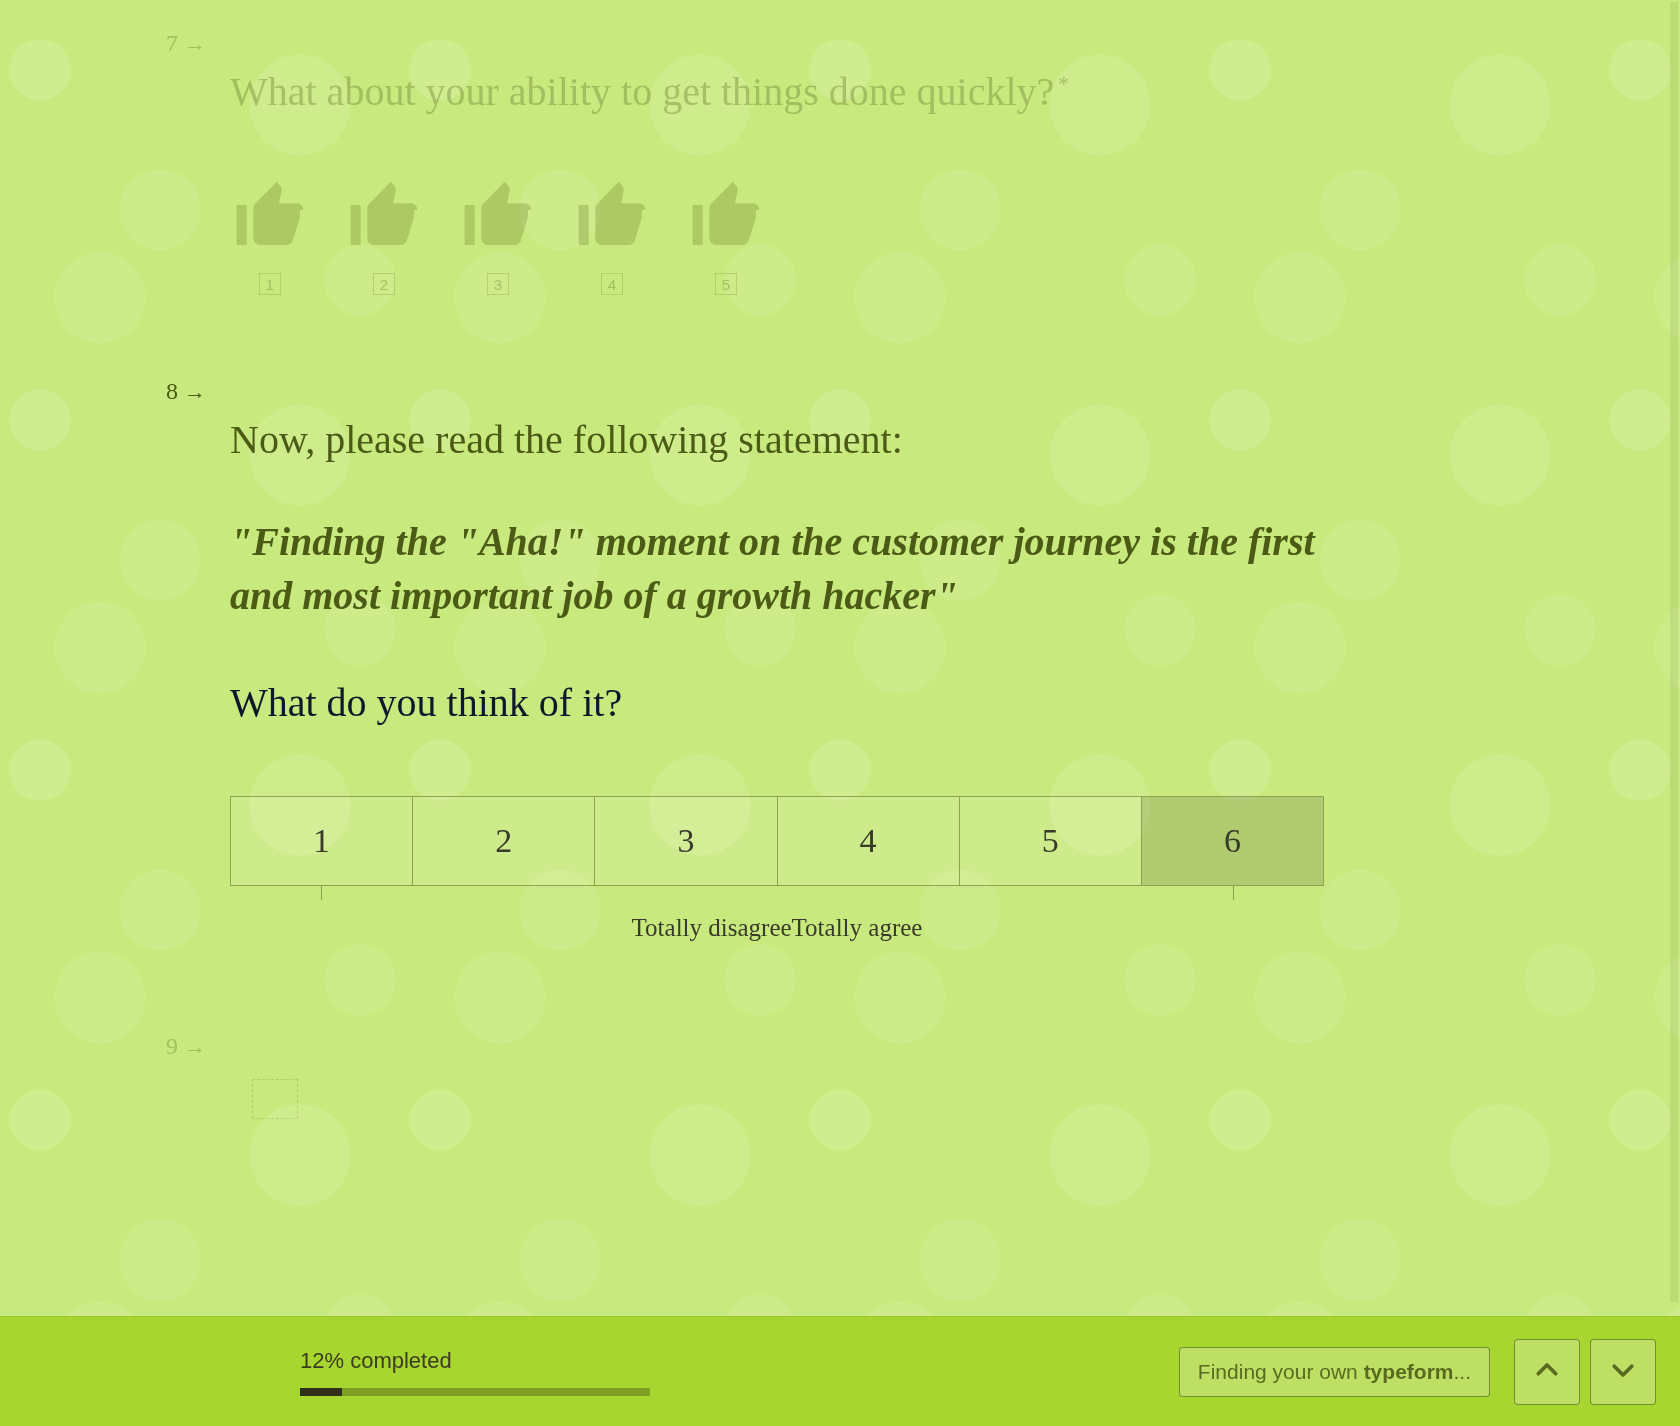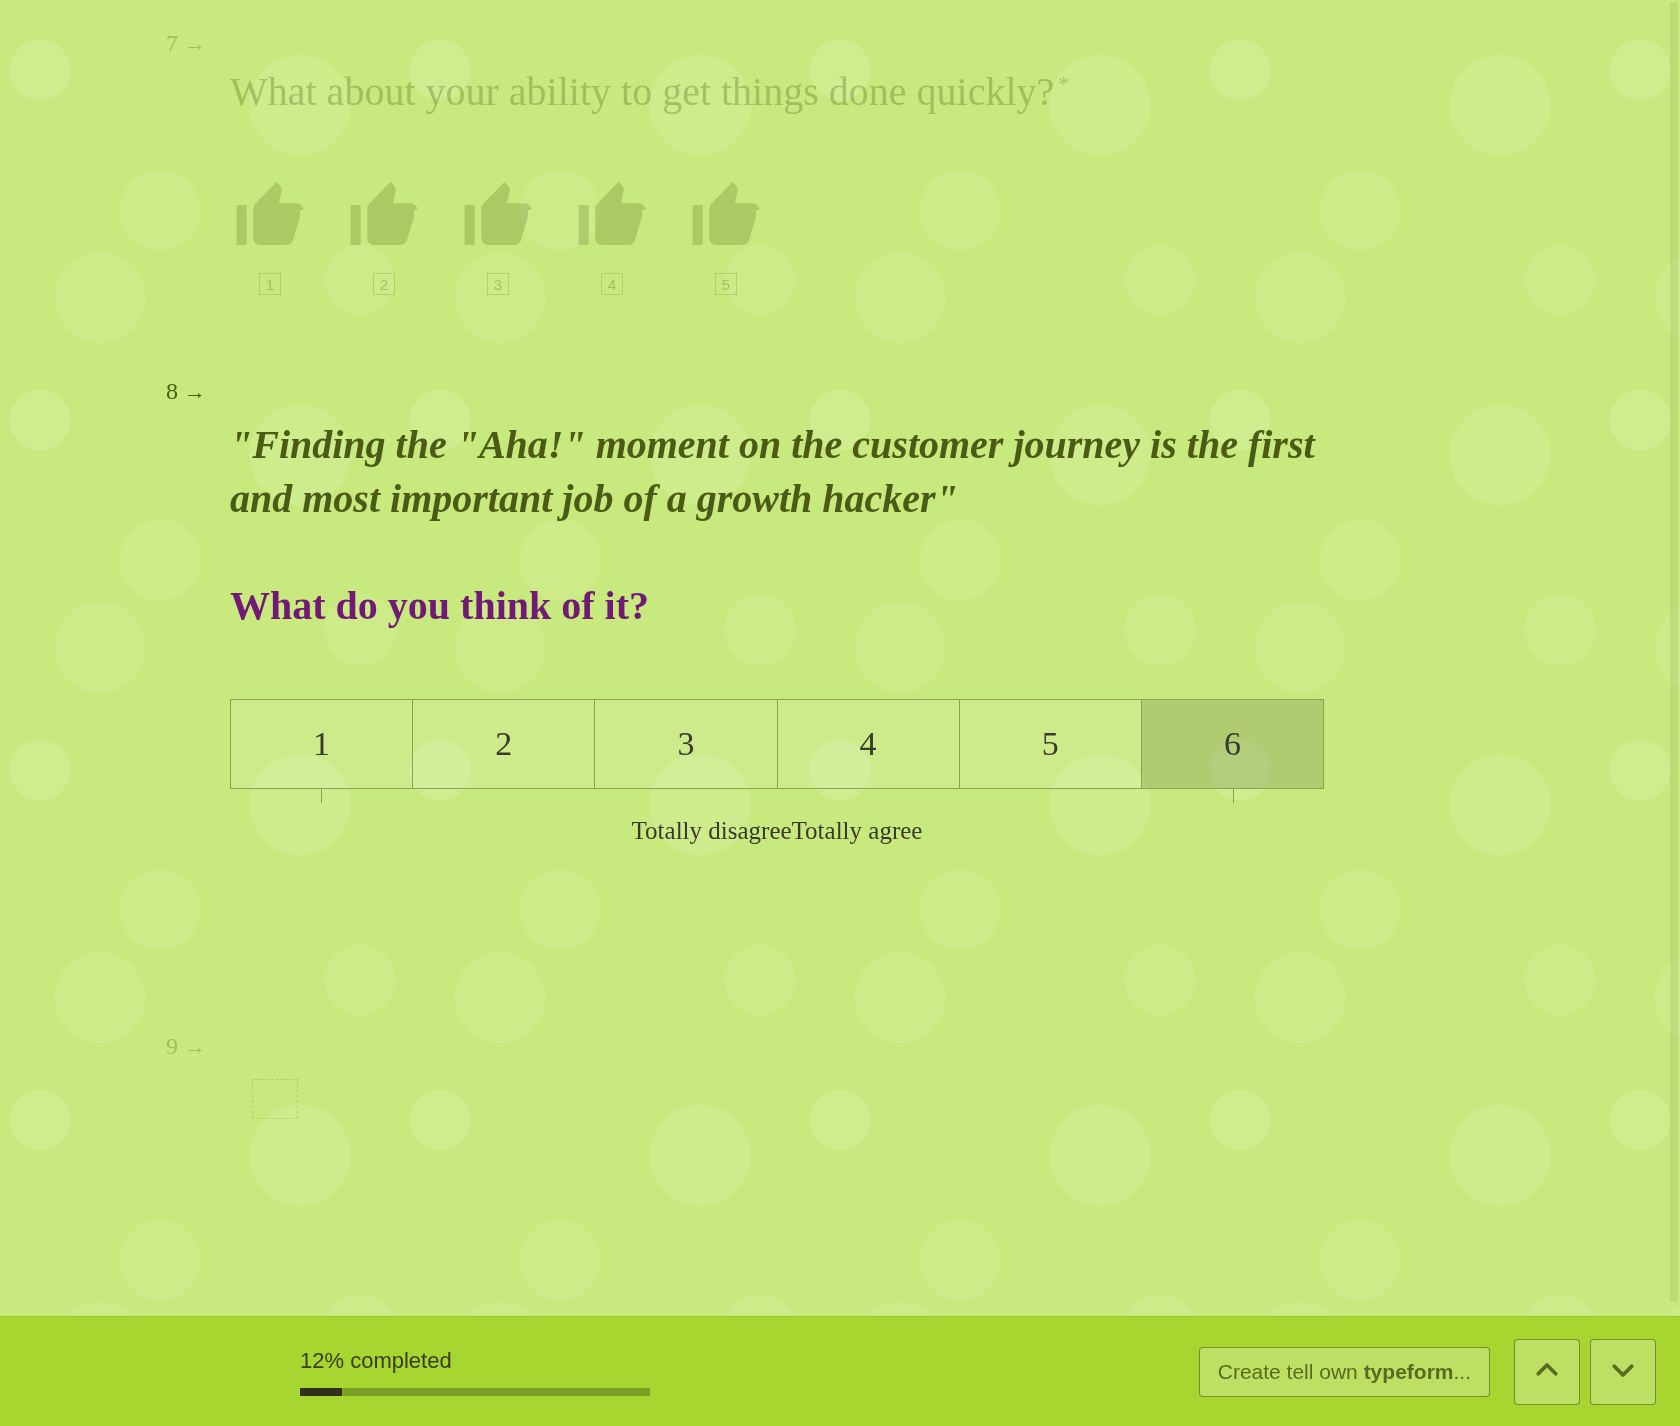--- a/index.html
+++ b/index.html
@@ -74,23 +74,22 @@
     font-size: 40px;
     font-style: italic;
     font-weight: 700;
     color: #4b5a14;
     max-width: 1100px;
     line-height: 1.35;
     margin-top: 48px;
   }
   .q-sub {
     font-size: 40px;
-    color: #701a75;
+    color: #0f172a;
     margin-top: 56px;
-    font-weight: bold;
   }
 
   
   .thumbs-row {
     display: flex;
     gap: 34px;
     margin-top: 56px;
   }
   .thumb-item {
     display: flex;
@@ -302,20 +301,21 @@
           <span class="thumb-label">5</span>
         </div>
       </div>
     </div>
 
     <div id="q8" class="question">
       <div class="q-num">
         <span>8</span>
         <span class="arrow">→</span>
       </div>
+      <div class="q-text">Now, please read the following statement:</div>
       <div class="q-statement">"Finding the "Aha!" moment on the customer journey is the first and most important job of a growth hacker"</div>
       <div class="q-sub">What do you think of it?</div>
 
       <div class="scale-wrap">
         <div class="scale">
           <div class="scale-cell">
               <span>1</span>
             </div>
           <div class="scale-cell">
               <span>2</span>
@@ -359,21 +359,21 @@
 
 <div class="footer">
   <div class="progress-block">
     <div class="progress-text">12% completed</div>
     <div class="progress-bar">
       <div class="progress-fill" style="width:12%"></div>
     </div>
   </div>
   <div class="footer-spacer"></div>
   <button class="brand-btn">
-    <span>Create tell own </span><b>typeform</b><span>...</span>
+    <span>Finding your own </span><b>typeform</b><span>...</span>
   </button>
   <div class="nav-btn">
     <span>
       <svg viewBox="0 0 24 24" fill="none" stroke="#5a6a1f" stroke-width="3" stroke-linecap="round" stroke-linejoin="round">
           <polyline points="5 15 12 8 19 15"></polyline>
         </svg>
     </span>
   </div>
   <div class="nav-btn">
     <span>

